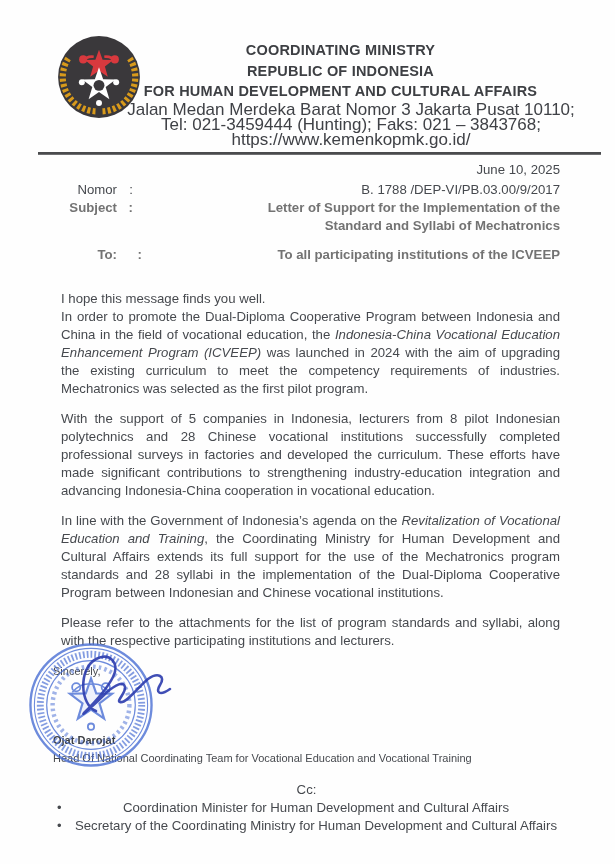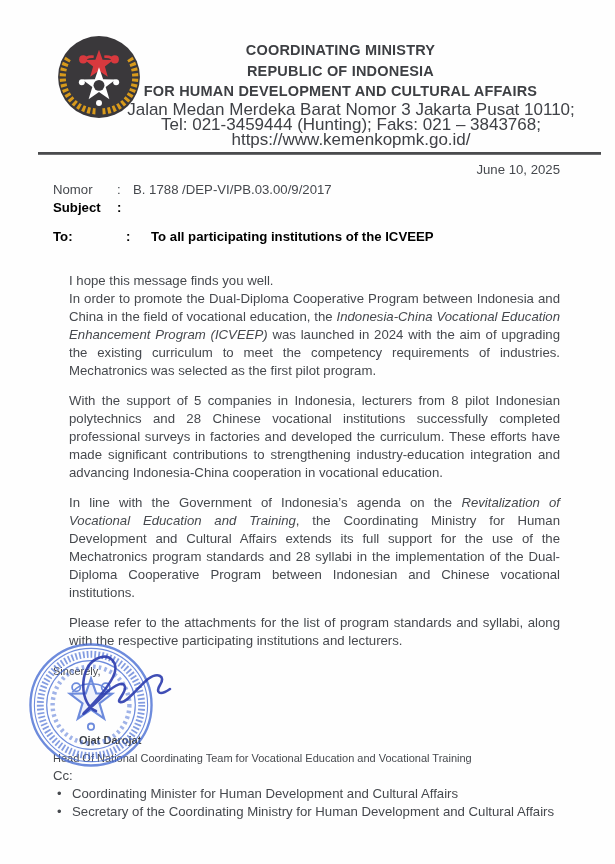--- a/index.html
+++ b/index.html
@@ -23,37 +23,37 @@
   .rule {
     margin:5px -41px 0 -15px;
     height:2px;
     border-top:2.5px solid #4a4b4d;
     border-bottom:1.4px solid #6f7072;
   }
 
   
   .date { margin-top:6px; text-align:right; font-size:13.2px; line-height:18px; }
   .meta { margin-top:2px; font-size:13.2px; line-height:18px; }
-  .meta-row { display:grid; grid-template-columns:64px 16px 1fr; }
+  .meta-row { display:grid; grid-template-columns:64px 16px 1fr;text-align:right; }
   .meta-row.to { margin-top:11px;gap:9px; }
-  .bold { font-weight:bold; color:#000000; }
+  .bold { font-weight:bold; color:#737373; }
 
   
   .body { margin-top:26px; font-size:13.2px; line-height:18px; }
-  .body p { margin:0 0 12px 16px; text-align:justify; }
+  .body p { margin:0 0 12px 8px; text-align:justify; }
   .first-line { display:block; }
   .body i { font-style:italic; }
 
   
   .closing { margin-top:2px; font-size:11px; line-height:18px; }
   .sig-space { height:51px; }
-  .signer-name { font-weight:bold; color:#3c3f44;padding-left:26px; }
+  .signer-name { font-weight:bold; color:#3c3f44; }
 
   
-  .cc { margin-top:0; font-size:13.2px; line-height:18px; }
+  .cc { margin-top:14px; font-size:13.2px; line-height:18px;text-align:center; }
   .cc ul { list-style:none; }
   .cc li { position:relative; padding-left:19px; }
   .cc li::before { content:"•"; position:absolute; left:4px; top:0; font-size:13px; }
 
   
   .stamp { position:absolute; left:27px; top:641px; width:128px; height:128px; opacity:.8; pointer-events:none; }
   .signature { position:absolute; left:44px; top:643px; width:140px; height:90px; opacity:.9; pointer-events:none; }
 </style>
 </head>
 <body>
@@ -93,20 +93,24 @@
 
     <div class="meta">
       <div class="meta-row">
         <div>Nomor</div>
         <div>:</div>
         <div>B. 1788 /DEP-VI/PB.03.00/9/2017</div>
       </div>
       <div class="meta-row">
         <div class="bold">Subject</div>
         <div class="bold">:</div>
+        <div class="bold">
+          <span class="first-line">Letter of Support for the Implementation of the</span>
+          <span class="first-line">Standard and Syllabi of Mechatronics</span>
+        </div>
       </div>
       <div class="meta-row to">
         <div class="bold">To:</div>
         <div class="bold">:</div>
         <div class="bold">To all participating institutions of the ICVEEP</div>
       </div>
     </div>
 
     <div class="body">
       <p>
@@ -123,21 +127,21 @@
     <div class="closing">
       <div>Sincerely,</div>
       <div class="sig-space"></div>
       <div class="signer-name">Ojat Darojat</div>
       <div>Head Of National Coordinating Team for Vocational Education and Vocational Training</div>
     </div>
 
     <div class="cc">
       <div>Cc:</div>
       <ul>
-        <li>Coordinating Minister for Human Development and Cultural Affairs</li>
+        <li>Coordination Minister for Human Development and Cultural Affairs</li>
         <li>Secretary of the Coordinating Ministry for Human Development and Cultural Affairs</li>
       </ul>
     </div>
 
   </div>
 
   <svg class="stamp" viewBox="0 0 130 130" aria-hidden="true">
     <g stroke="#4a6fd4" fill="none">
       <circle cx="65" cy="65" r="61.5" stroke-width="2.4"></circle>
       <circle cx="65" cy="65" r="57.5" stroke-width="1.1"></circle>

